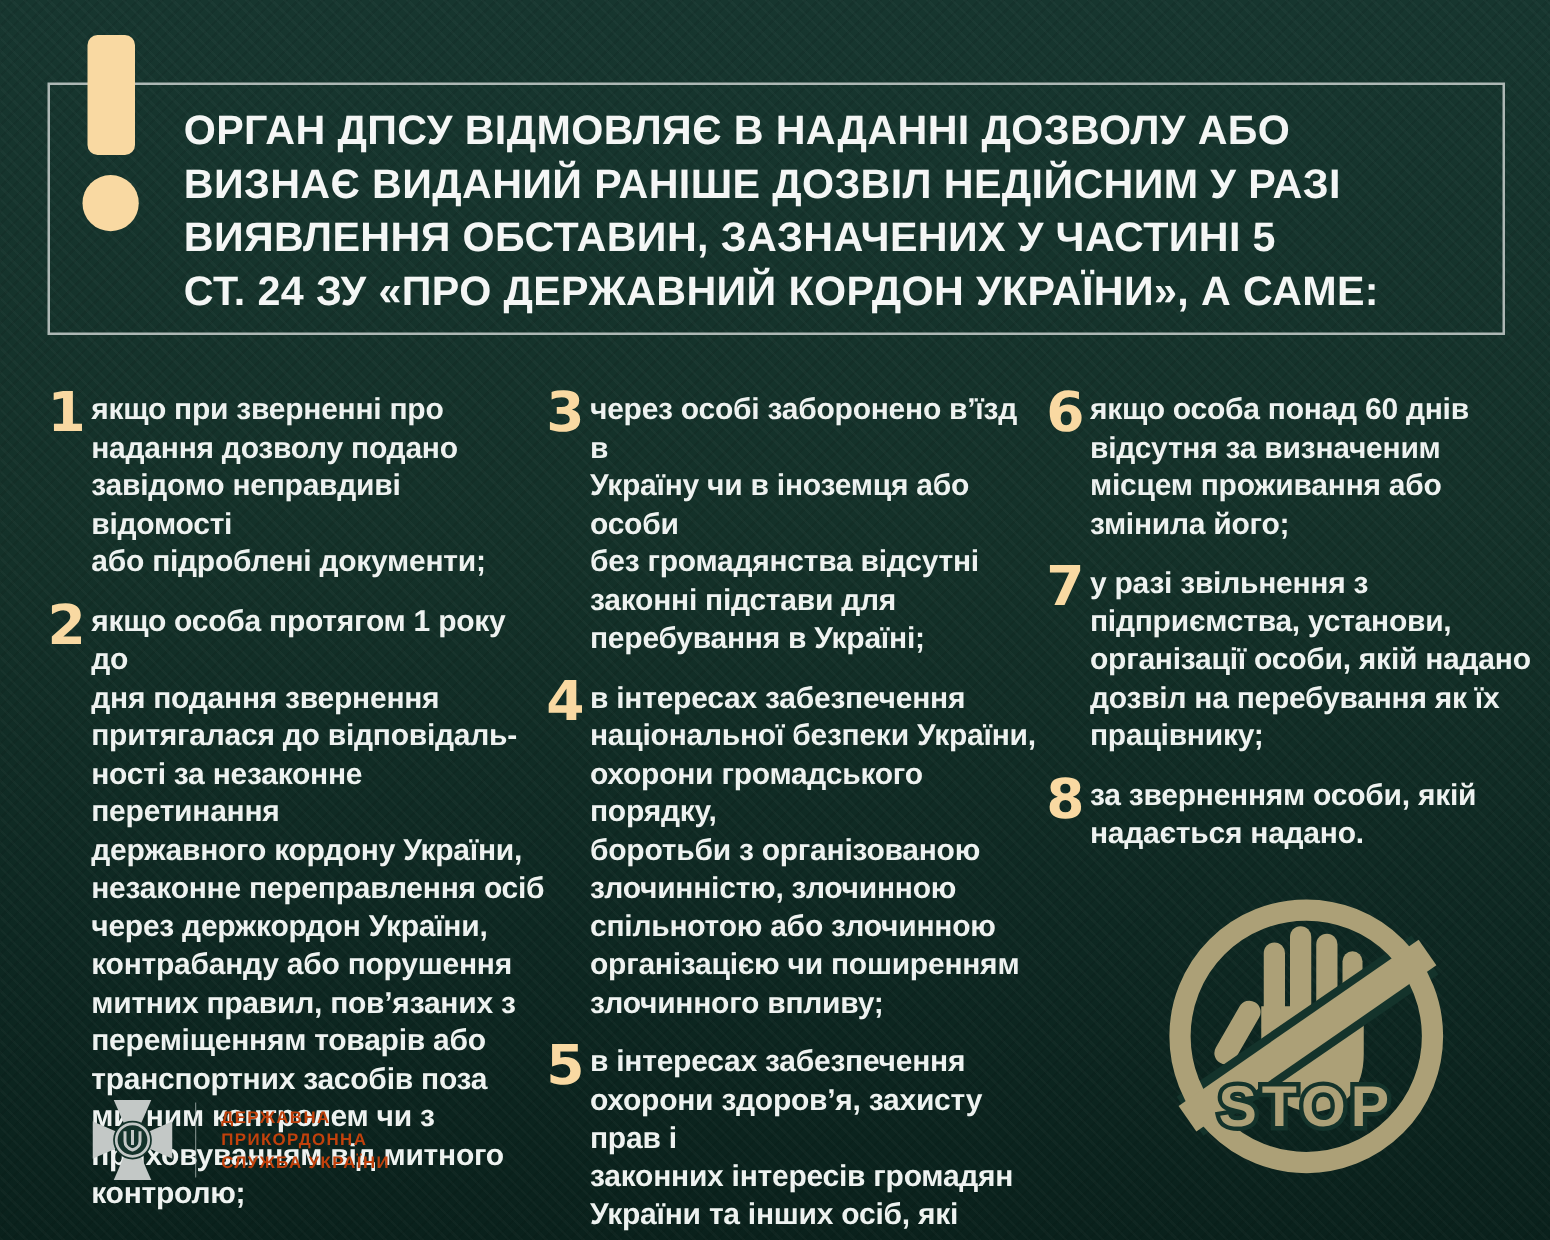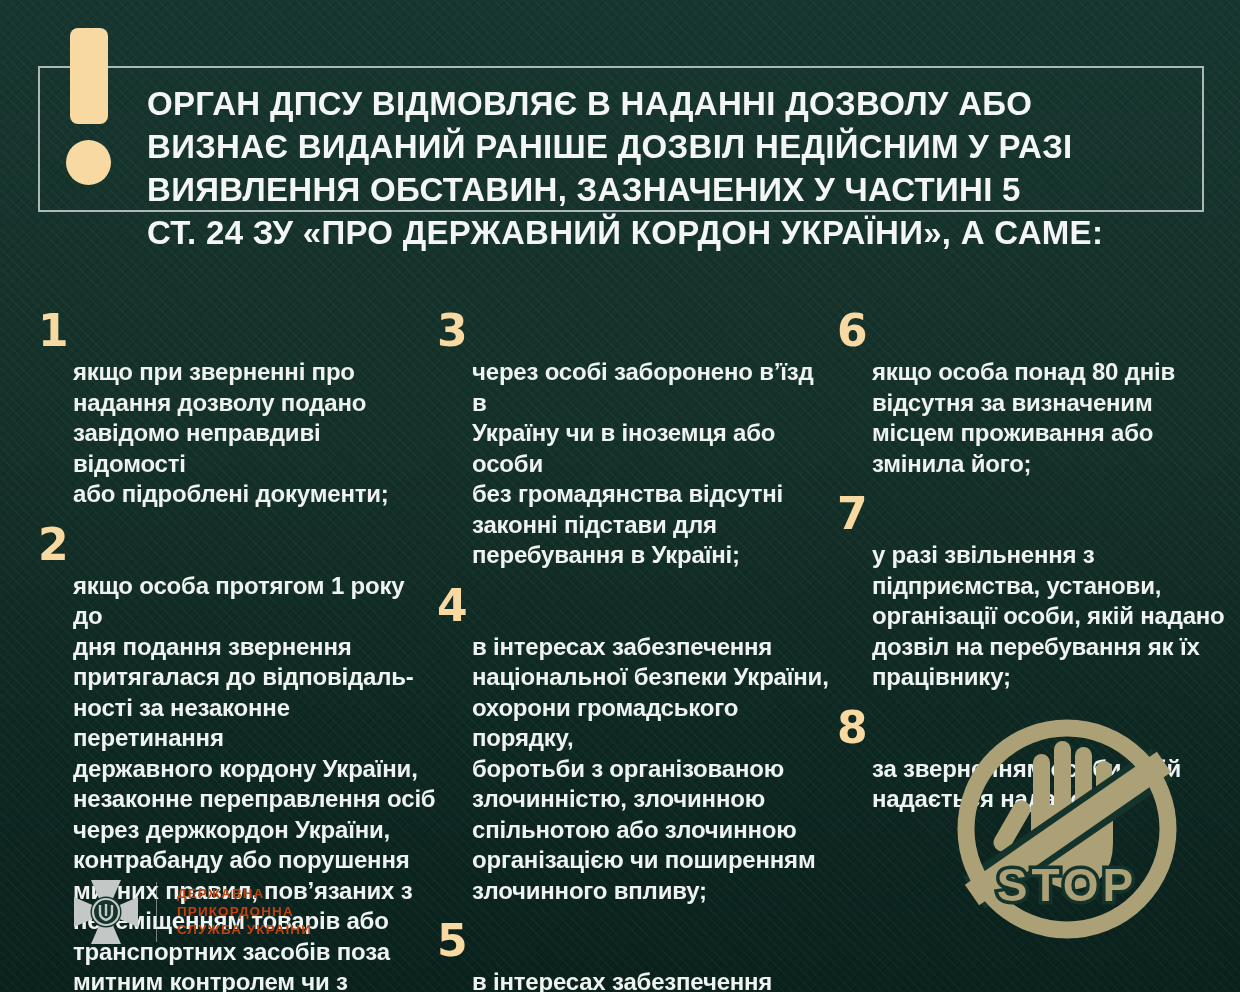--- a/index.html
+++ b/index.html
@@ -9,21 +9,21 @@
     background:
       repeating-linear-gradient(45deg, rgba(255,255,255,0.025) 0 2px, transparent 2px 7px),
       repeating-linear-gradient(135deg, rgba(0,0,0,0.07) 0 2px, transparent 2px 7px),
       linear-gradient(180deg,#17362f 0%,#143129 45%,#0e2822 75%,#0a211c 100%);
     color:#eef2f0;
   }
   .pre{white-space:pre-line;}
 
   
   .header-box{
-    position:absolute;left:38px;top:66px;width:1166px;height:146px;
+    position:absolute;left:38px;top:66px;width:1166px;height:202px;
     border:2px solid rgba(200,207,205,0.85);
     box-sizing:border-box;
   }
   .title{
     position:absolute;left:107px;top:14px;width:1040px;
     font-size:33px;line-height:43px;font-weight:700;
     color:#f4f6f5;letter-spacing:0.3px;
   }
   .excl-bar{
     position:absolute;left:70px;top:28px;width:38px;height:96px;
@@ -41,25 +41,25 @@
   .col-3{left:837px;width:390px;}
   .item{display:flex;margin-bottom:17px;}
   .num{
     flex:0 0 35px;width:35px;
     font-family:"DejaVu Sans", sans-serif;
     font-size:44px;line-height:36px;font-weight:800;
     color:#f9d9a2;letter-spacing:-2px;
   }
   .itext{
     flex:1;font-size:24px;line-height:30.5px;font-weight:600;
-    letter-spacing:-0.2px;color:#eef2f0;margin-top:44px;
+    letter-spacing:-0.2px;color:#eef2f0;
   }
 
   
-  .stop-wrap{position:absolute;left:946px;top:708px;width:242px;height:242px;text-align:right;}
+  .stop-wrap{position:absolute;left:924px;top:708px;width:242px;height:242px;text-align:right;}
 
   
   .footer{position:absolute;left:74px;top:880px;display:flex;align-items:center;}
   .footer-logo{width:64px;height:64px;}
   .footer-divider{width:1px;height:60px;background:rgba(200,207,205,0.55);margin:0 20px 0 18px;}
   .footer-name{
     font-size:13.5px;line-height:18px;font-weight:700;
     letter-spacing:1.1px;color:#c2410c;text-transform:uppercase;
   }
 </style>
@@ -128,21 +128,21 @@
 охорони здоровʼя, захисту прав і
 законних інтересів громадян
 України та інших осіб, які
 проживають в Україні;</div>
   </div>
 </div>
 
 <div class="col col-3">
   <div class="item">
     <div class="num">6</div>
-    <div class="itext pre">якщо особа понад 80 днів
+    <div class="itext pre">якщо особа понад 60 днів
 відсутня за визначеним
 місцем проживання або
 змінила його;</div>
   </div>
   <div class="item">
     <div class="num">7</div>
     <div class="itext pre">у разі звільнення з
 підприємства, установи,
 організації особи, якій надано
 дозвіл на перебування як їх

